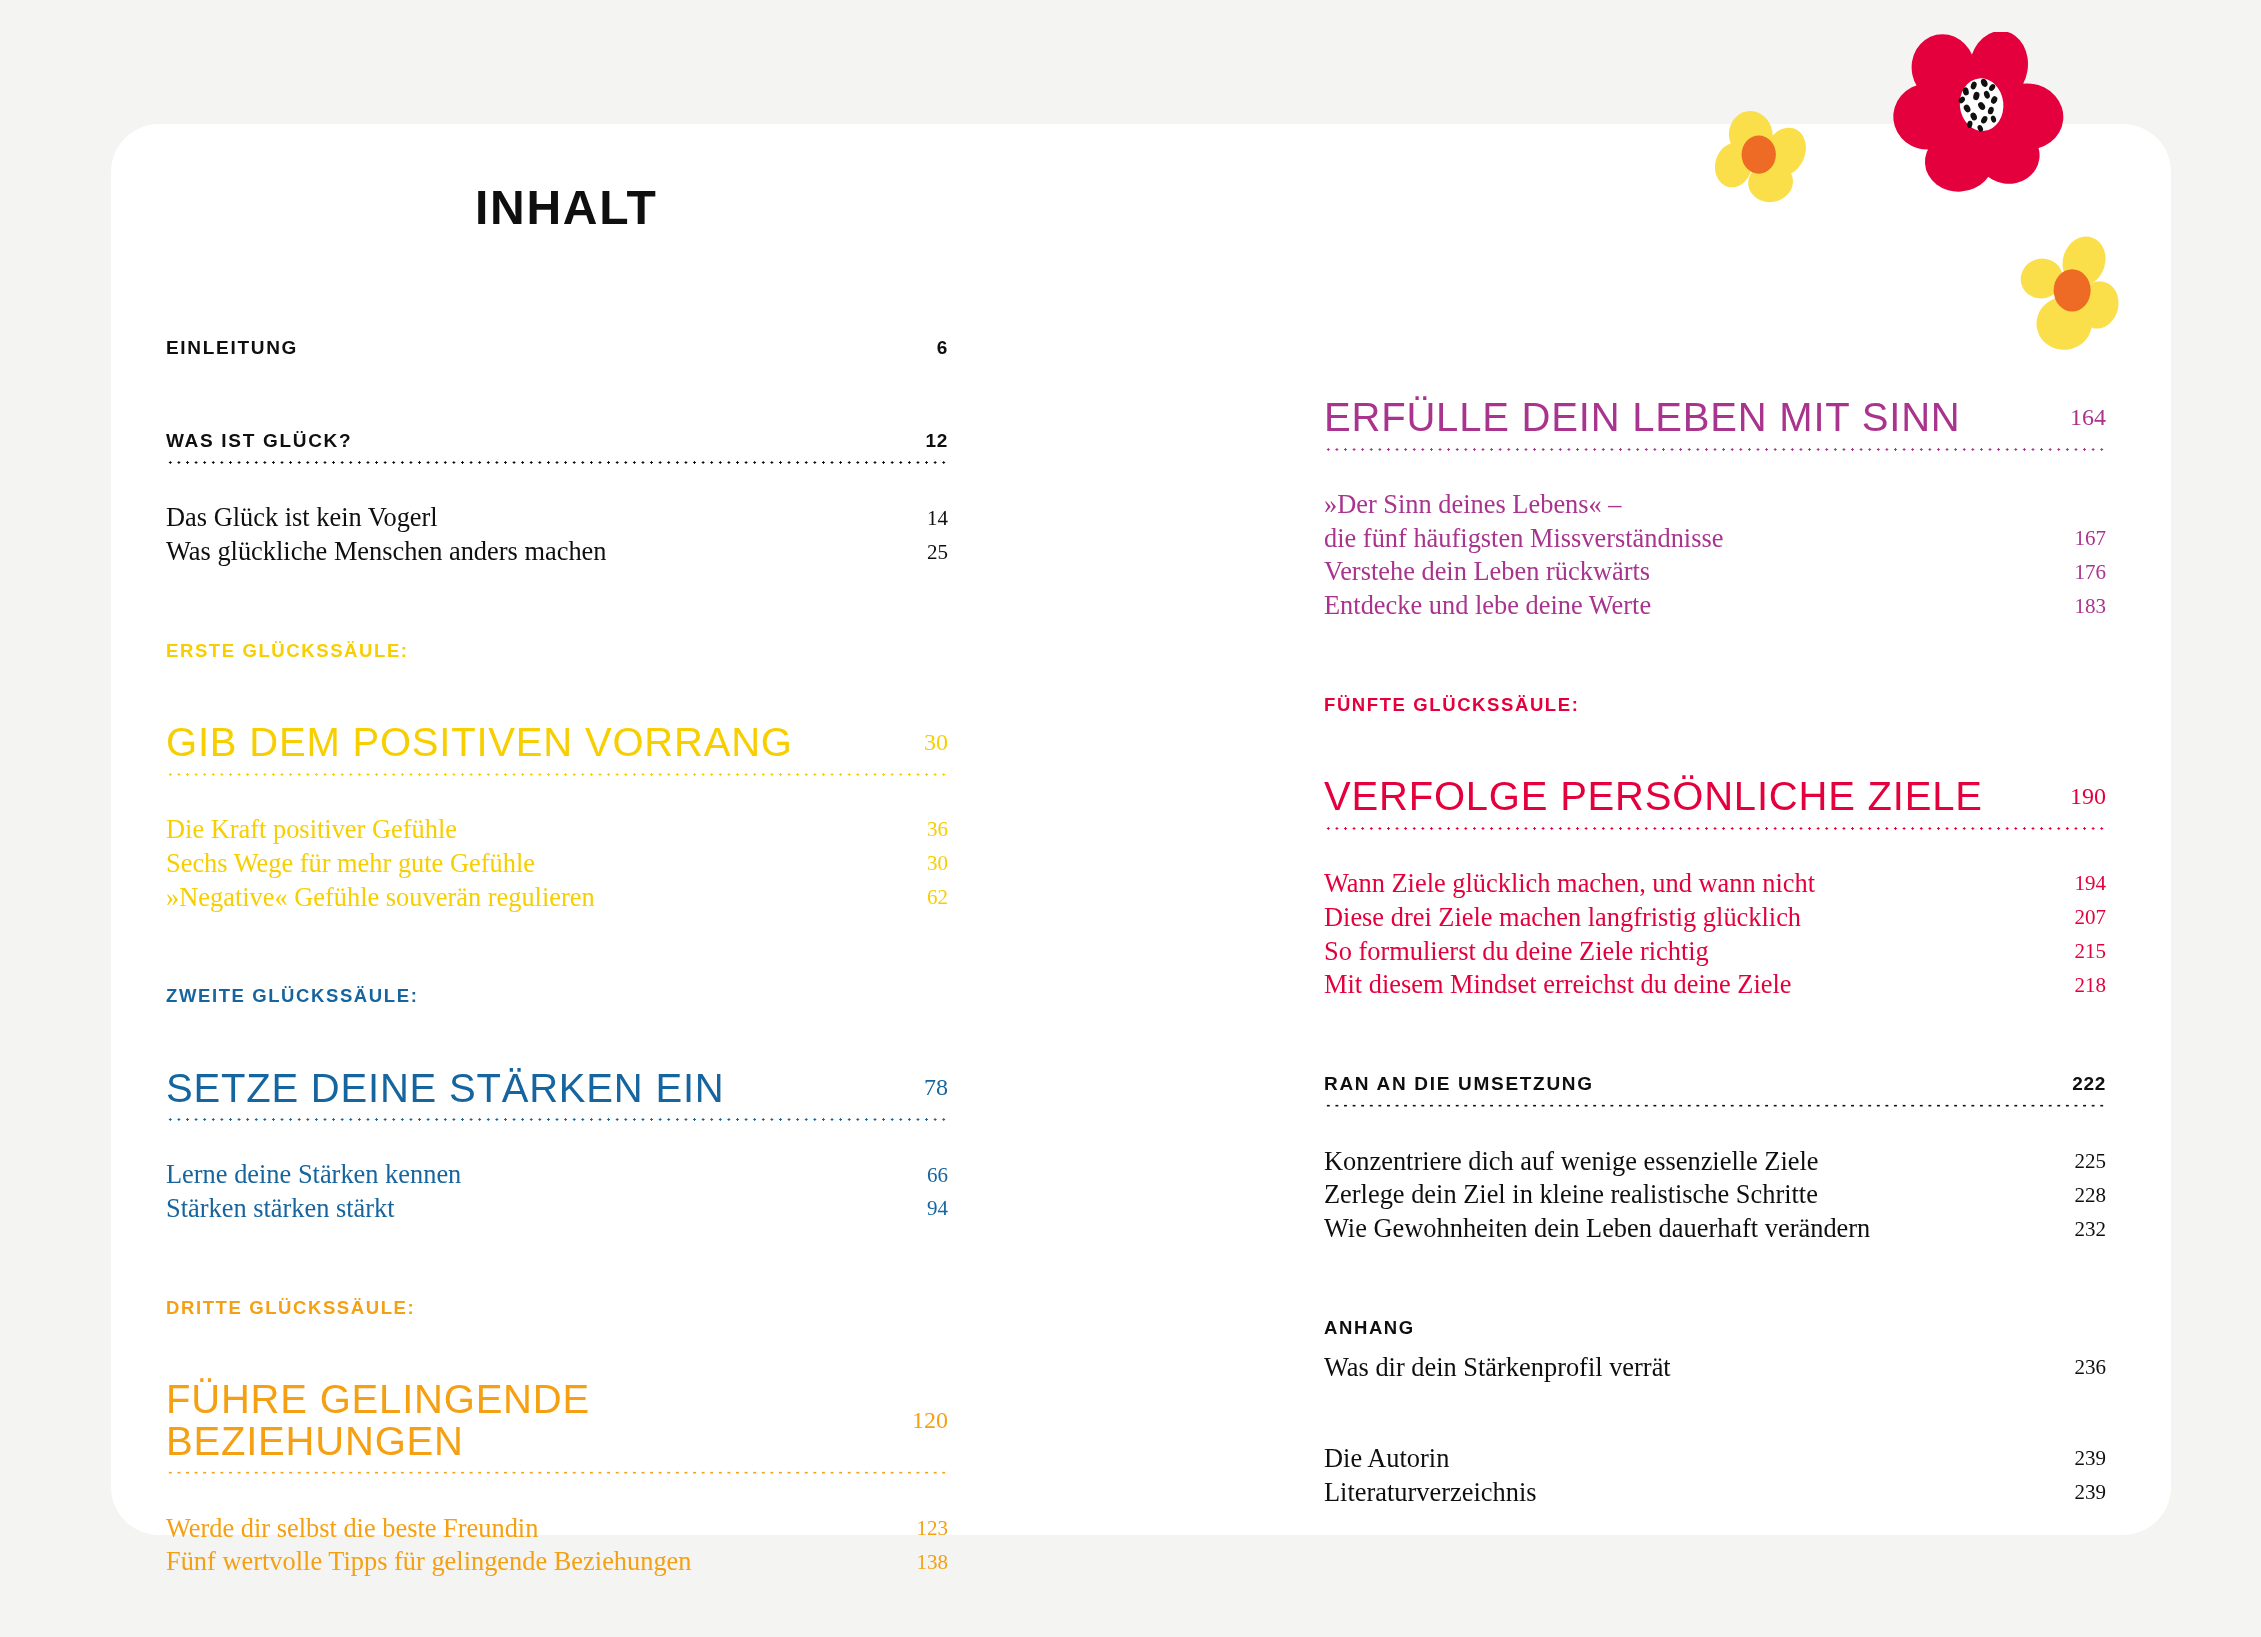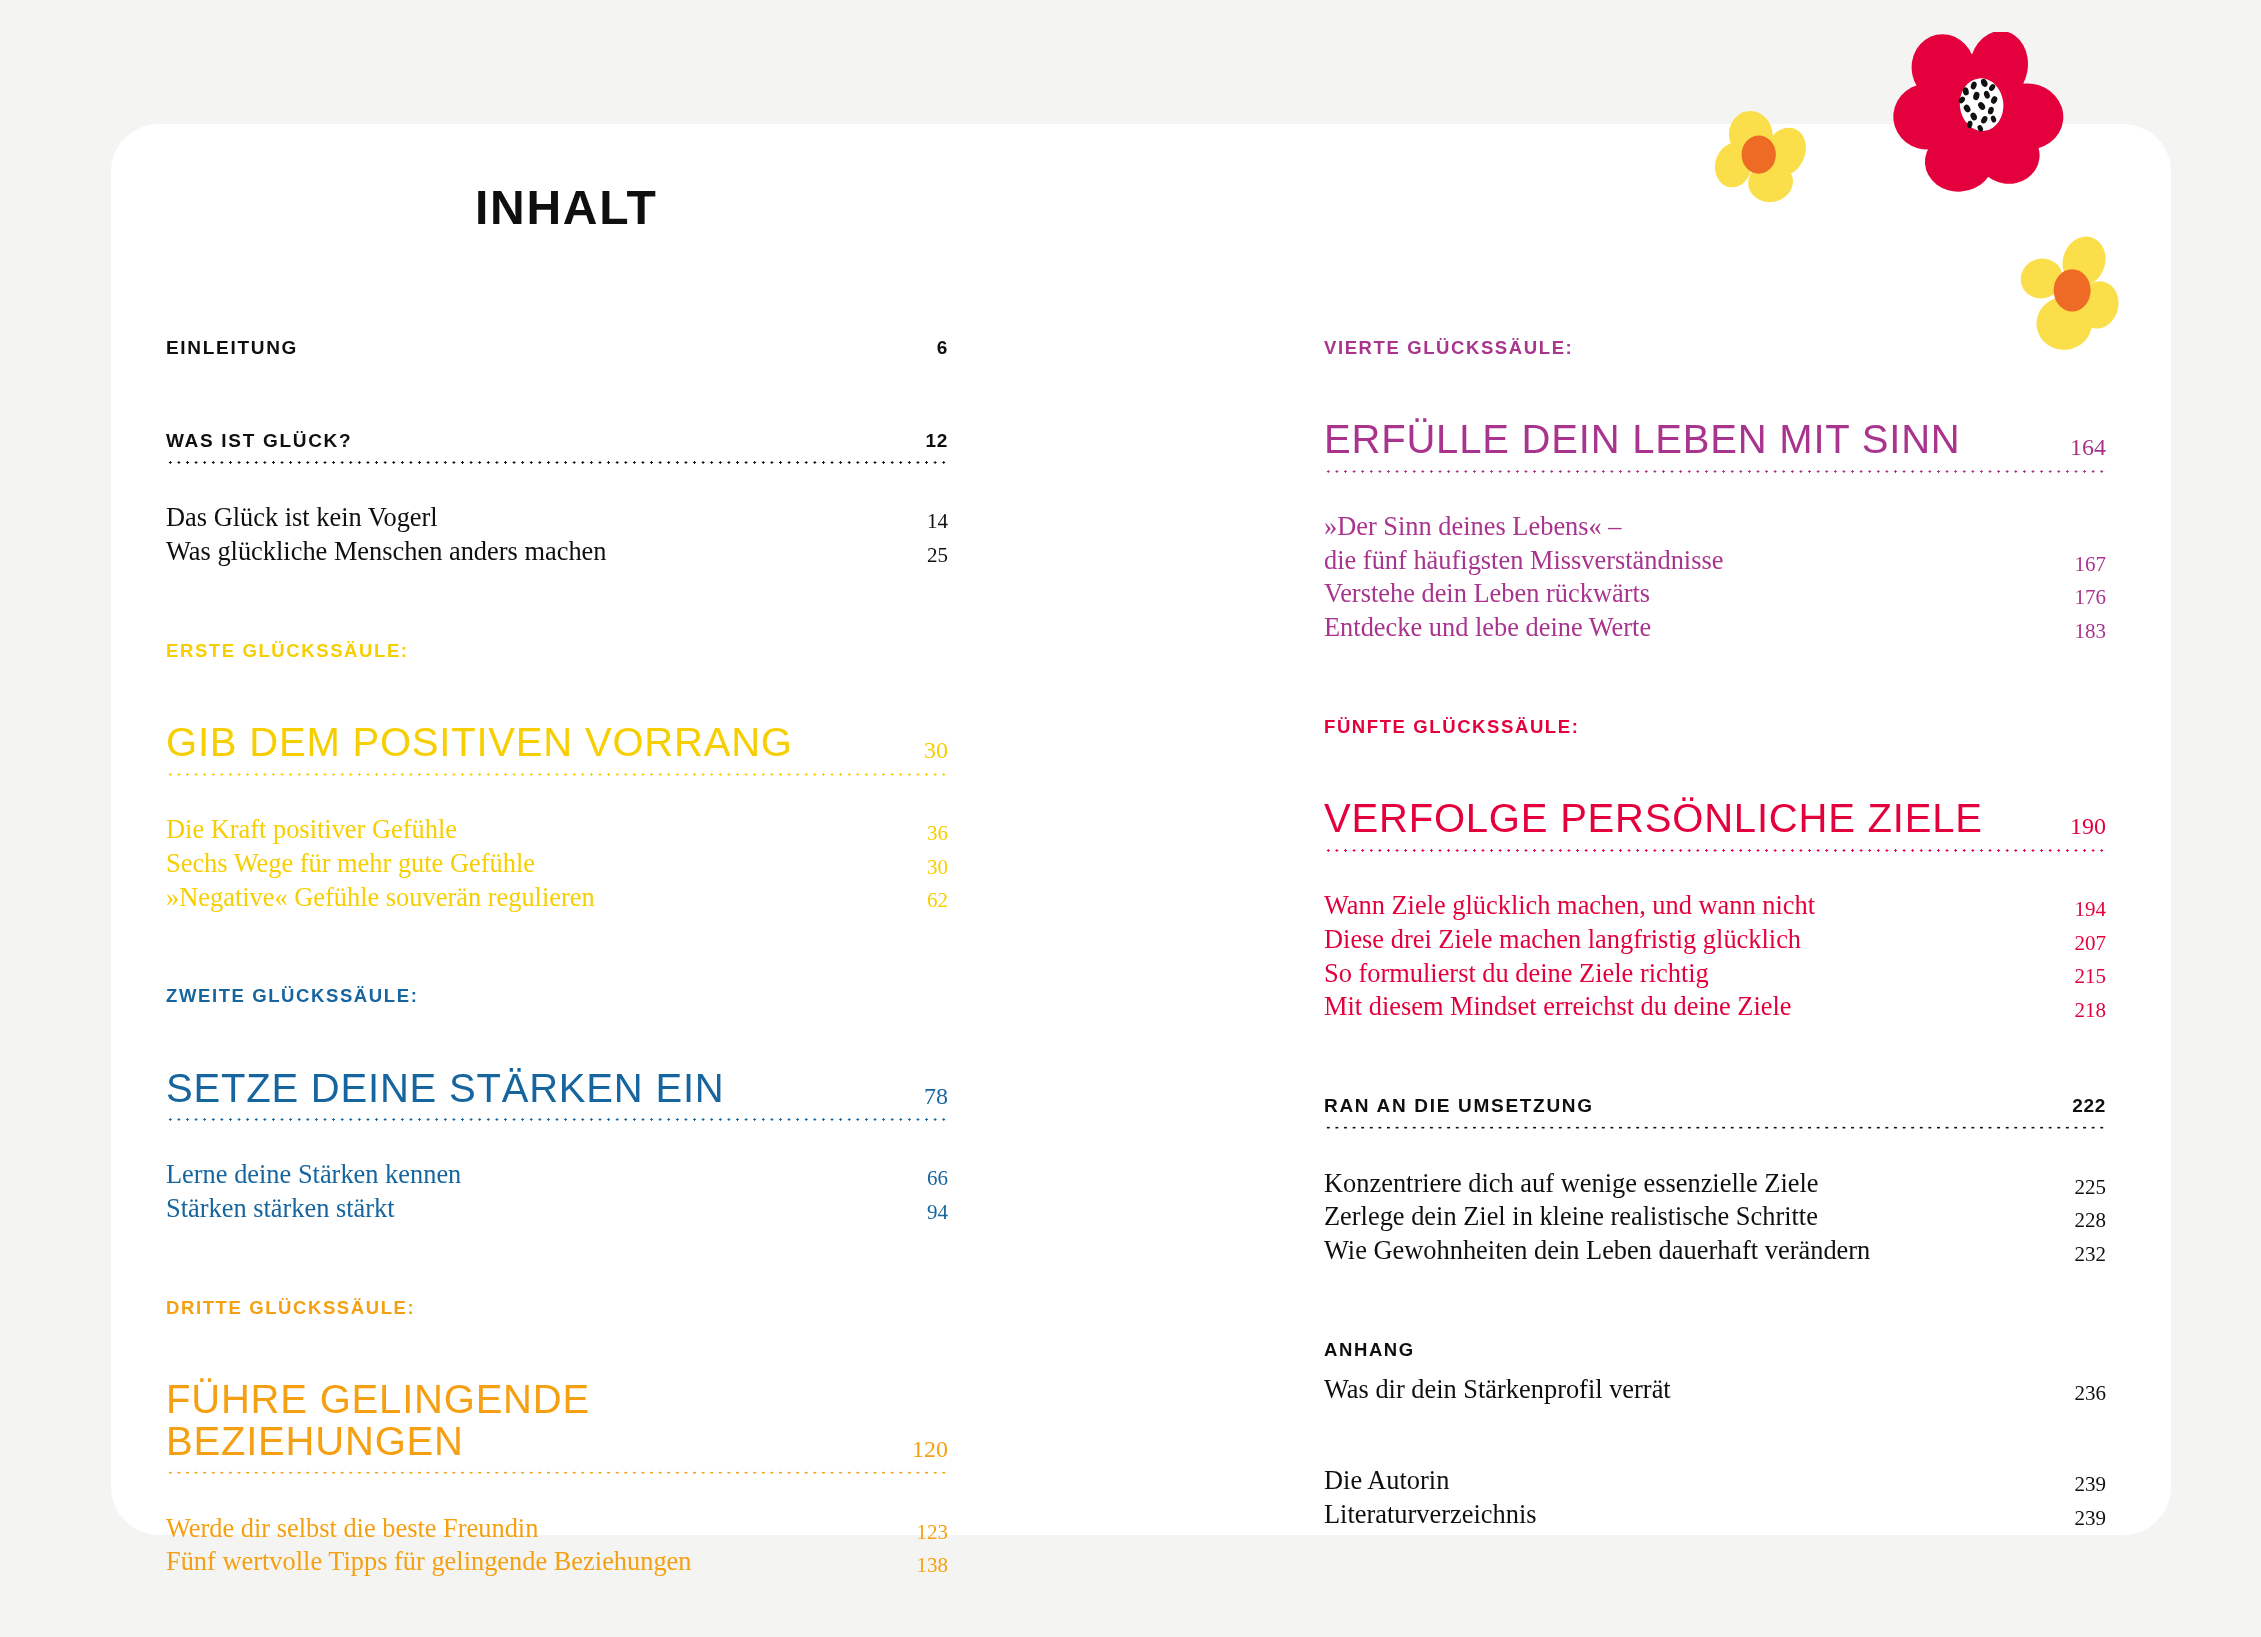--- a/index.html
+++ b/index.html
@@ -47,21 +47,21 @@
     position: absolute;
     top: 337px;
     width: 782px;
   }
   #col-left  { left: 166px; }
   #col-right { left: 1324px; }
 
   
   .row {
     display: flex;
-    align-items: flex-end;
+    align-items: center;
     width: 100%;
   }
   .row .label { flex: 0 1 auto; }
   .row .spacer { flex: 1 1 auto; min-width: 16px; }
   .row .page { flex: 0 0 auto; text-align: right; }
 
   
   .part {
     font-family: "Liberation Sans", sans-serif;
     font-weight: 700;
@@ -293,21 +293,20 @@
     </div>
     <div class="row entry c-orange">
       <span class="label">Fünf wertvolle Tipps für gelingende Beziehungen</span>
       <span class="spacer"></span>
       <span class="page">138</span>
     </div>
   </div>
 
   <div class="column" id="col-right">
 
-    <div class="eyebrow c-magenta">VIERTE GLÜCKSSÄULE:</div>
     <div class="gap-s"></div>
     <div class="row pillar-title c-magenta">
       <span class="label">ERFÜLLE DEIN LEBEN MIT SINN</span>
       <span class="spacer"></span>
       <span class="page">164</span>
     </div>
     <div class="dotrule c-magenta"></div>
     <div class="gap-m"></div>
 
     <div class="row entry c-magenta">

